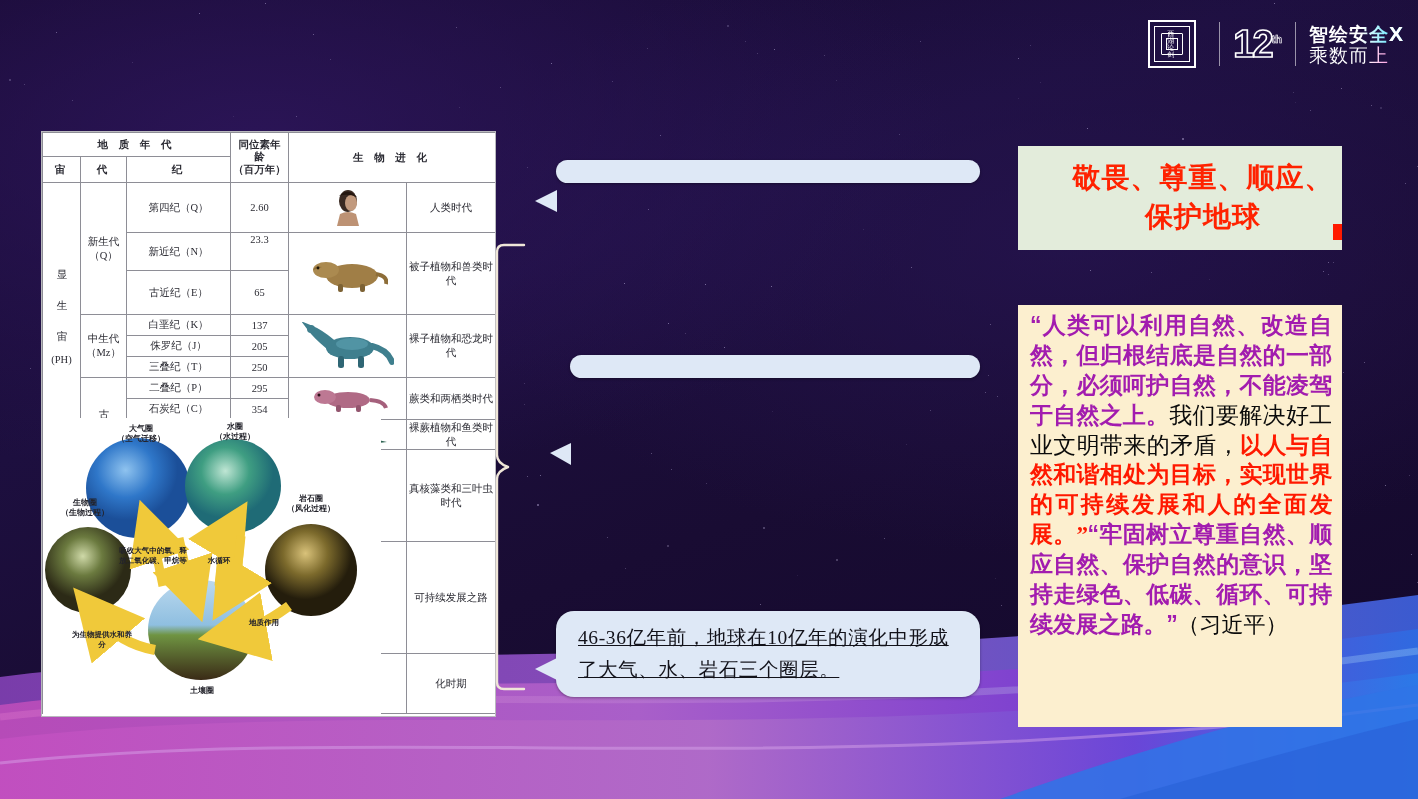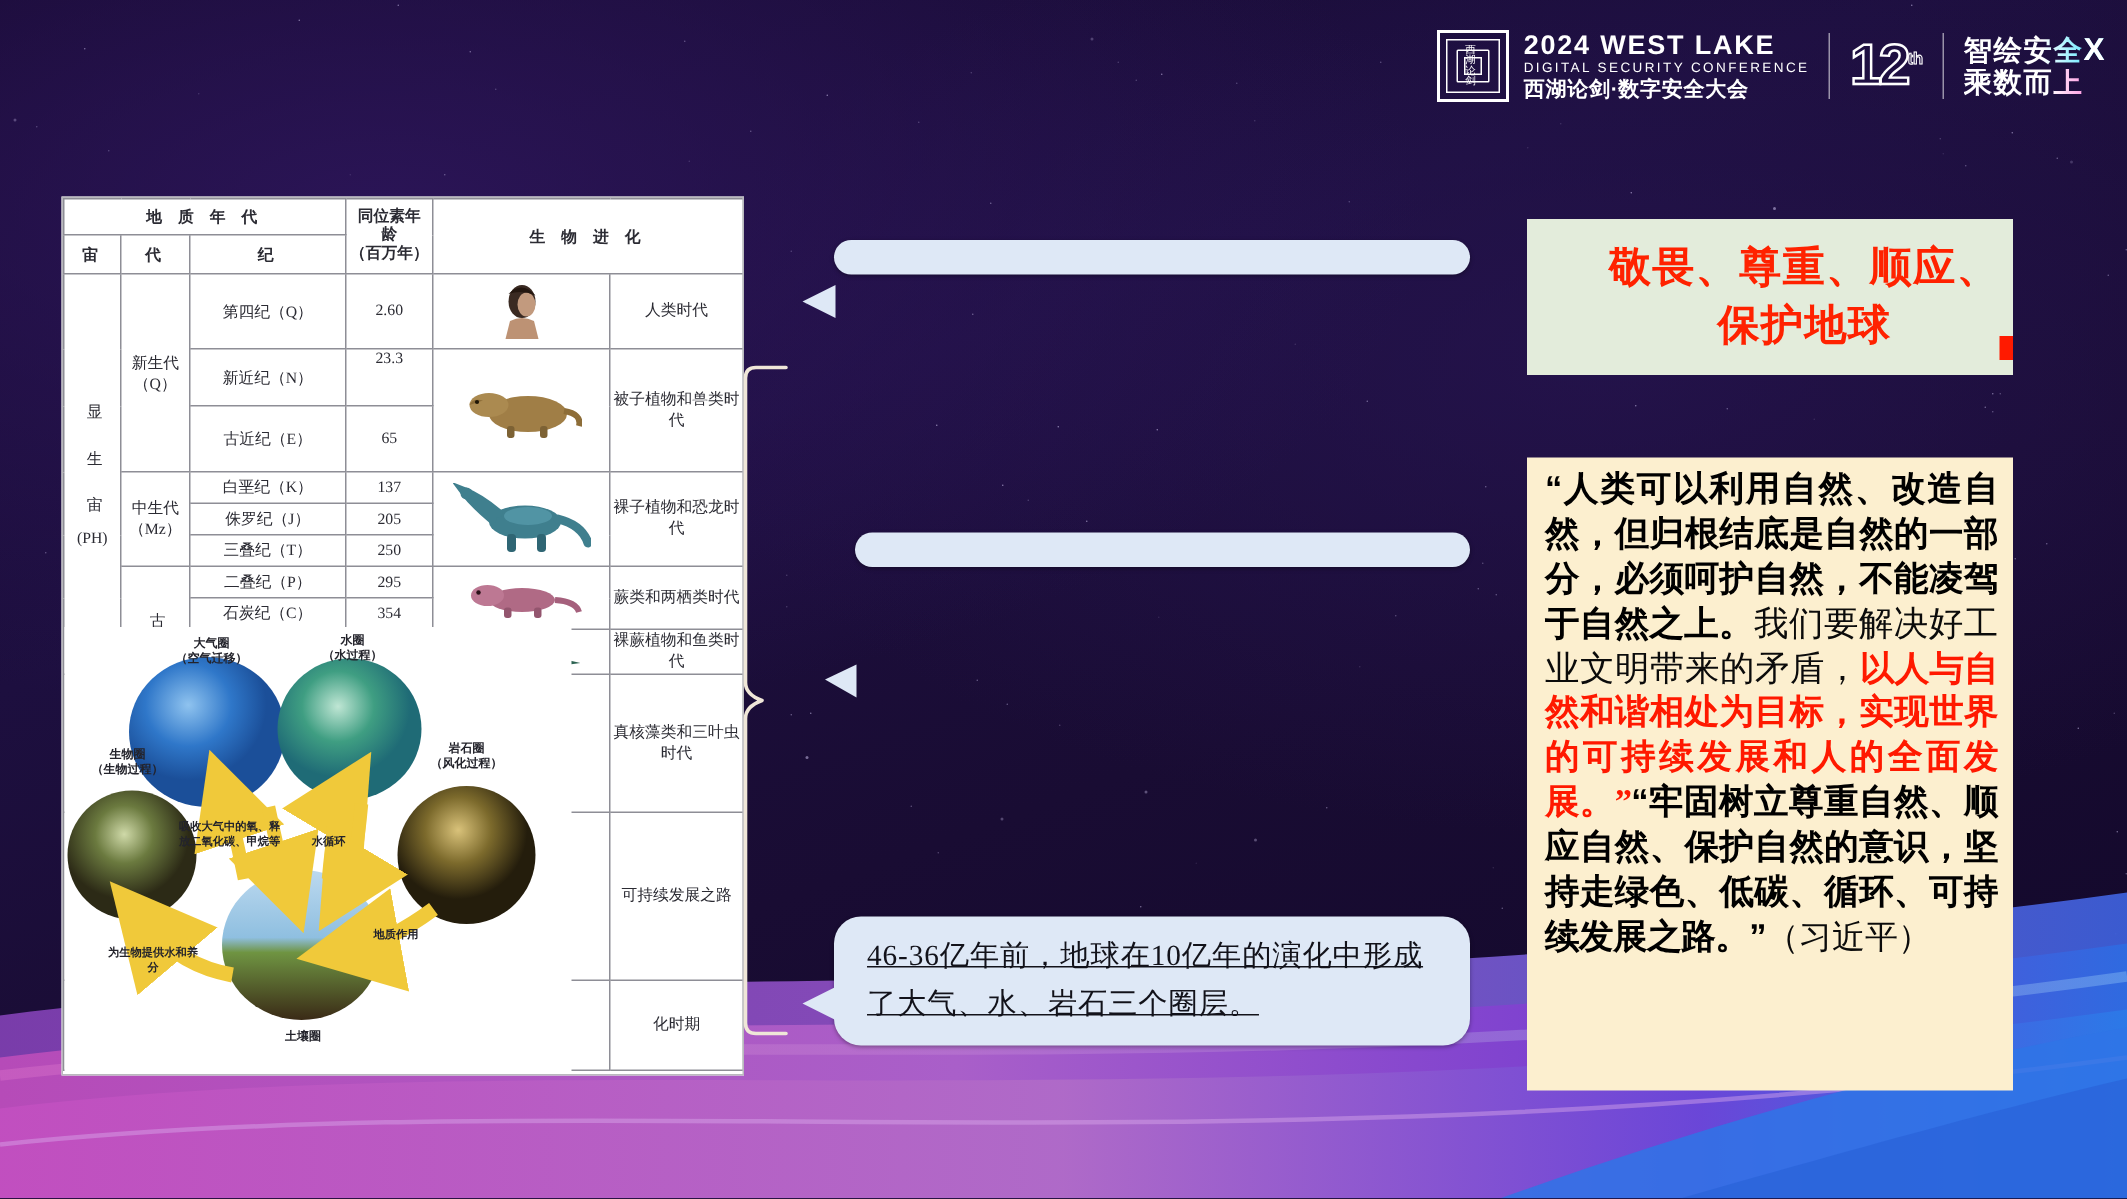--- a/index.html
+++ b/index.html
@@ -65,21 +65,21 @@
              color:transparent; -webkit-text-stroke:1.6px #fff; letter-spacing:-2px; }
   .logo-12 sup { font-size:11px; -webkit-text-stroke:0.7px #fff; vertical-align:super; letter-spacing:0; }
   .logo-slogan { line-height:1.0; text-align:left; }
   .logo-slogan .s1 {
     font-size:19px; font-weight:bold; letter-spacing:1px;
     background:linear-gradient(90deg,#ffffff 55%, #29e0ff 100%);
     -webkit-background-clip:text; background-clip:text; color:transparent;
   }
   .logo-slogan .s1 .xmark { color:#ffffff; -webkit-text-stroke:0; font-size:21px; }
   .logo-slogan .s2 {
-    font-size:19px; font-weight:bold; letter-spacing:1px; margin-top:2px;
+    font-size:19px; font-weight:normal; letter-spacing:1px; margin-top:2px;
     background:linear-gradient(90deg,#ffffff 60%, #ff5fd2 100%);
     -webkit-background-clip:text; background-clip:text; color:transparent;
   }
 
   
   #figure-panel {
     position:absolute; left:41px; top:131px;
     width:455px; height:586px;
     background:#ffffff;
     border:1px solid #b9b9bd;
@@ -177,21 +177,21 @@
   
   #quote-panel {
     position:absolute; left:1018px; top:305px;
     width:324px; height:422px;
     background:#fcefcf;
     padding:6px 10px 4px 12px;
     overflow:hidden;
   }
   .q-seg { display:inline; }
   .q-black-bold {
-    color:#000000; font-weight:bold; font-size:23px; line-height:1.30;
+    color:#a21caf; font-weight:bold; font-size:23px; line-height:1.30;
     letter-spacing:-0.3px;
   }
   .q-black-serif {
     color:#0b0b0b; font-size:23px; line-height:1.30;
     font-family:"Liberation Serif", serif; letter-spacing:-0.2px;
   }
   .q-red-serif {
     color:#ff1900; font-weight:bold; font-size:23px; line-height:1.30;
     font-family:"Liberation Serif", serif; letter-spacing:-0.4px;
   }
@@ -411,25 +411,20 @@
     <path d="M0,174 C400,132 820,196 1418,116" fill="none" stroke="#d9a8ea" stroke-width="3" opacity="0.45"></path>
     <path d="M1000,210 C1140,160 1280,120 1418,96 L1418,210 Z" fill="#2f74e6" opacity="0.85"></path>
     <path d="M1120,210 C1240,176 1340,148 1418,130 L1418,210 Z" fill="#2a63d8" opacity="0.7"></path>
   </svg>
 
 
   <div id="logo-lockup">
     <div class="logo-mark">
       <span class="mark-core">西湖论剑</span>
     </div>
-    <div class="logo-text">
-      <div class="l1">2024 WEST LAKE</div>
-      <div class="l2">DIGITAL SECURITY CONFERENCE</div>
-      <div class="l3">西湖论剑·数字安全大会</div>
-    </div>
     <div class="logo-div"></div>
     <div class="logo-12">
       <span>12</span><sup>th</sup>
     </div>
     <div class="logo-div"></div>
     <div class="logo-slogan">
       <div class="s1">
         <span>智绘安全</span><span class="xmark">X</span>
       </div>
       <div class="s2">乘数而上</div>

